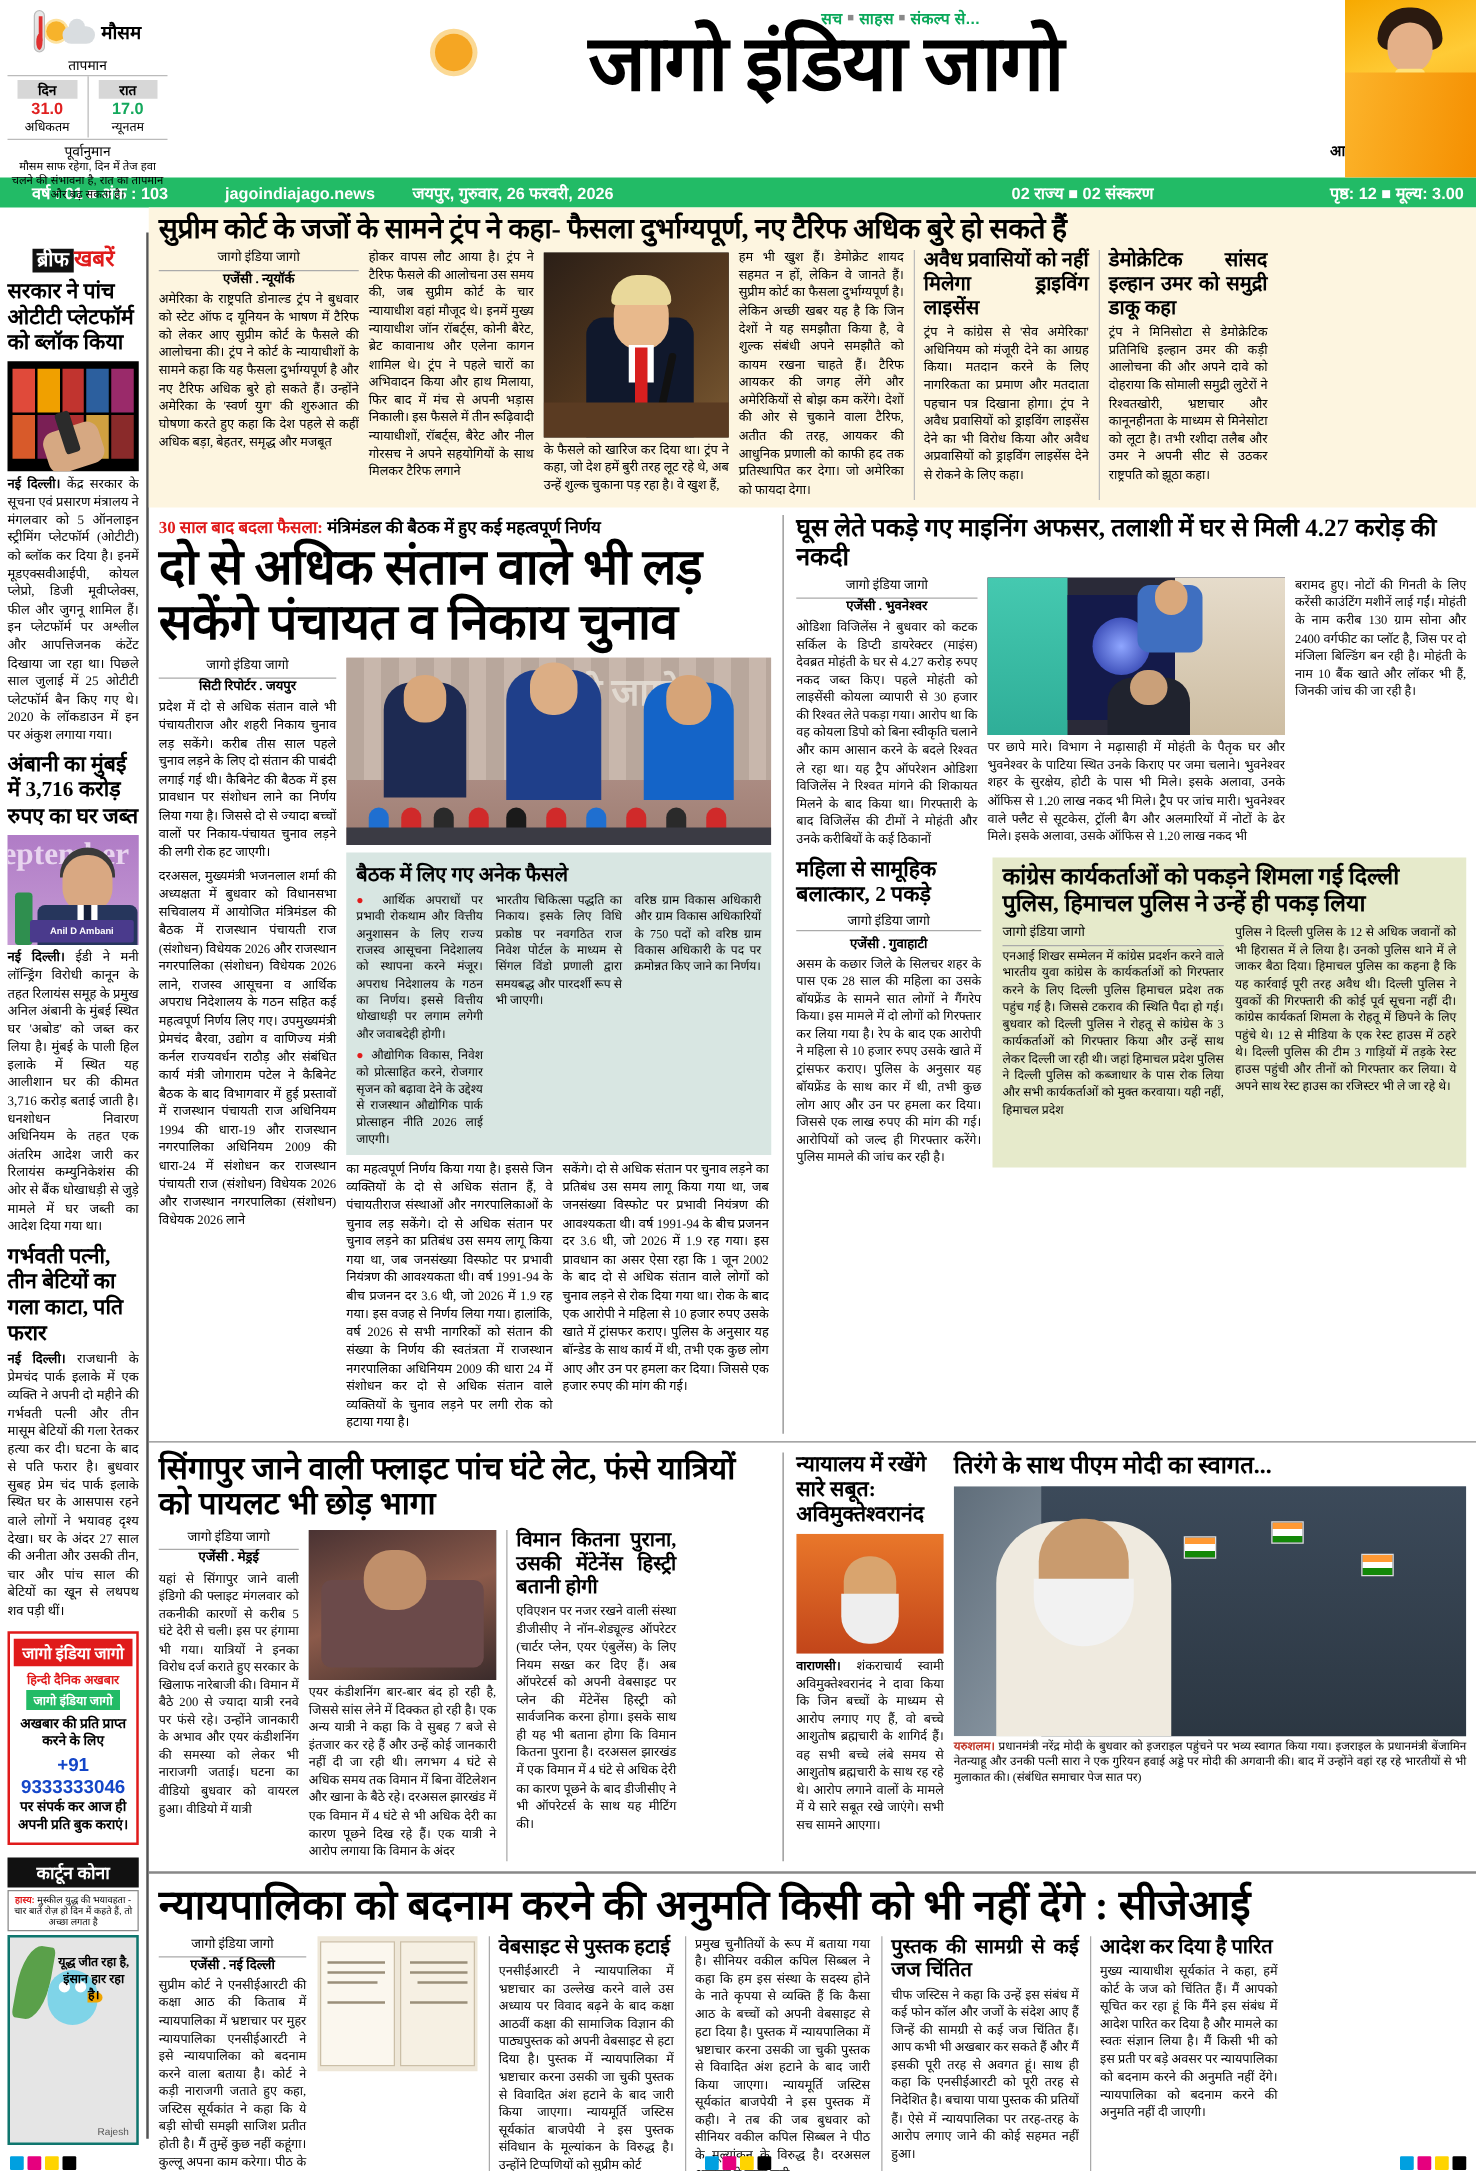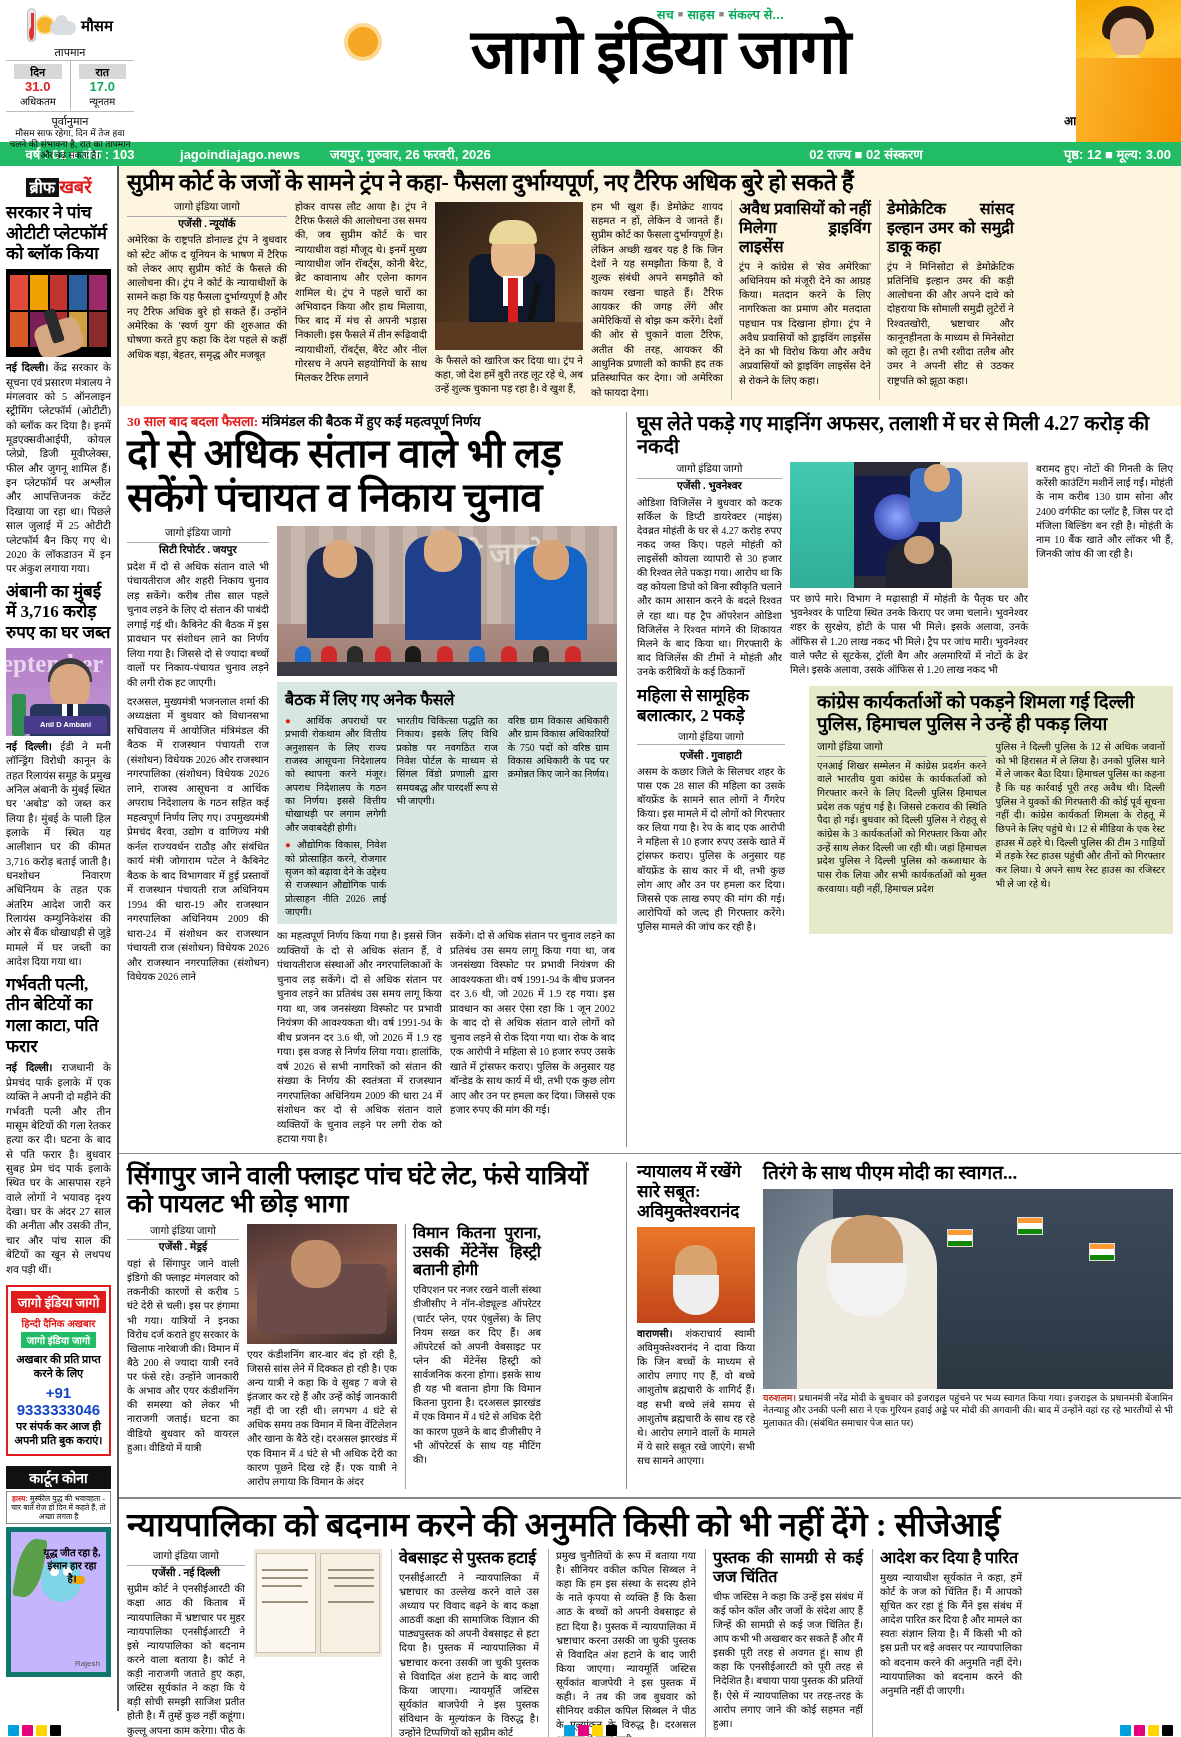--- a/index.html
+++ b/index.html
@@ -56,21 +56,21 @@
   .greenbar { background: #22bb66; color: #fff; font-weight: bold; font-size: 13px;
     display: flex; align-items: center; height: 24px; padding: 0 10px; }
   .gb-l { width: 140px; text-align: center; }
   .gb-url { width: 180px; text-align: center; font-family:"Liberation Sans", sans-serif; }
   .gb-c { flex: 1; text-align: left; }
   .gb-r1 { width: 230px; text-align: center; }
   .gb-r2 { width: 190px; text-align: right; }
 
   
   .body { display: flex; padding: 0; height: 1545px; }
-  .col-left { width: 142px; border-right: 2px solid #555; padding: 4px 6px 0 6px; position: relative;}
+  .col-left { width: 142px; border-right: 2px solid #555; padding: 4px 6px 0 6px; position: relative; margin-top: 20px;}
   .col-main { flex: 1; position: relative; }
 
   
   .brief-head { text-align: center; margin: 4px 0 3px; }
   .brief-head .b1 { background: #111; color: #fff; font-weight: bold; font-size: 16px; padding: 1px 4px; font-family:"Liberation Serif",serif;}
   .brief-head .b2 { color: #e01b1b; font-weight: bold; font-size: 18px; font-family:"Liberation Serif",serif;}
   .brief-h { font-size: 17px; font-weight: bold; line-height: 1.22; font-family:"Liberation Serif", serif; margin: 5px 0 4px;}
   .brief-p { font-size: 10.4px; line-height: 1.38; text-align: justify; font-family:"Liberation Serif",serif;}
   .brief-p b { font-family:"Liberation Serif",serif; }
   .briefimg { width: 100%; height: 88px; margin: 2px 0 4px; position: relative; overflow: hidden; background:#111;}
@@ -96,21 +96,21 @@
   .sb-b { color: #e01b1b; font-weight: bold; font-size: 10px; margin-top: 3px; }
   .sb-c { background: #22bb66; color: #fff; font-weight: bold; font-size: 10px; display:inline-block; padding: 1px 6px; margin: 2px 0;}
   .sb-d { font-size: 11px; font-weight: bold; line-height: 1.25; margin-top: 3px; font-family:"Liberation Serif",serif;}
   .sb-ph { color: #1446c8; font-weight: bold; font-size: 15px; margin: 4px 0 2px; }
   .sb-e { font-size: 11px; font-weight: bold; line-height: 1.25; font-family:"Liberation Serif",serif;}
 
   
   .cartoon-head { background: #111; color: #fff; font-weight: bold; font-size: 14px; text-align: center; padding: 2px; margin-top: 10px; font-family:"Liberation Serif",serif;}
   .cartoon-sub { font-size: 7.5px; text-align: center; line-height: 1.2; border:1px solid #888; padding:2px 1px; margin-top:2px;}
   .cartoon-sub .r{color:#e01b1b;font-weight:bold;}
-  .cartoon-box { border: 5px solid #0f766e; margin-top: 3px; height: 150px; position: relative; background:#c4b5fd; overflow:hidden;}
+  .cartoon-box { border: 2px solid #0f766e; margin-top: 3px; height: 168px; position: relative; background:#e5e5e5; overflow:hidden;}
   .cb-bird{position:absolute;left:30px;top:26px;width:40px;height:44px;border-radius:20px;background:#7fd4e8;}
   .cb-bird:before{content:"";position:absolute;left:9px;top:9px;width:9px;height:9px;border-radius:50%;background:#fff;box-shadow:13px 0 0 #fff;}
   .cb-beak{position:absolute;left:62px;top:44px;width:12px;height:8px;background:#f0a500;border-radius:0 4px 4px 0;}
   .cb-leaf{position:absolute;left:6px;top:6px;width:26px;height:60px;background:#5aa04a;border-radius:60% 10% 60% 10%;transform:rotate(10deg);}
   .cb-txt{position:absolute;right:4px;top:14px;width:60px;font-size:10px;font-weight:bold;line-height:1.3;text-align:center;font-family:"Liberation Serif",serif;}
   .cb-sign{position:absolute;right:6px;bottom:4px;font-size:8px;color:#555;}
 
   
   .topstory { background: #fdf5e0; padding: 4px 8px 6px; }
   .ts-head { font-size: 22.5px; font-weight: bold; line-height: 1.15; font-family:"Liberation Serif", serif; letter-spacing:-.2px;}
@@ -491,21 +491,21 @@
                   <span class="m1f"></span>
                   <span class="m2"></span>
                   <span class="m2f"></span>
                 </div>
                 <div class="b2r-c" style="margin-top:4px">पर छापे मारे। विभाग ने मढ़ासाही में मोहंती के पैतृक घर और भुवनेश्वर के पाटिया स्थित उनके किराए पर जमा चलाने। भुवनेश्वर शहर के सुरक्षेय, होटी के पास भी मिले। इसके अलावा, उनके ऑफिस से 1.20 लाख नकद भी मिले। ट्रैप पर जांच मारी। भुवनेश्वर वाले फ्लैट से सूटकेस, ट्रॉली बैग और अलमारियों में नोटों के ढेर मिले। इसके अलावा, उसके ऑफिस से 1.20 लाख नकद भी</div>
               </div>
               <div class="b2r-c" style="width:140px">बरामद हुए। नोटों की गिनती के लिए करेंसी काउंटिंग मशीनें लाई गईं। मोहंती के नाम करीब 130 ग्राम सोना और 2400 वर्गफीट का प्लॉट है, जिस पर दो मंजिला बिल्डिंग बन रही है। मोहंती के नाम 10 बैंक खाते और लॉकर भी हैं, जिनकी जांच की जा रही है।</div>
             </div>
           </div>
 
-          <div style="display:flex; gap:24px; margin-top:7px">
+          <div style="display:flex; gap:9px; margin-top:7px">
             <div style="width:148px">
               <div class="head2" style="font-size:17px">महिला से सामूहिक बलात्कार, 2 पकड़े</div>
               <div class="byline" style="margin-top:3px">
                 <span class="b1">जागो इंडिया जागो</span>
                 <span class="b2">एजेंसी . गुवाहाटी</span>
               </div>
               <div class="b2r-c">असम के कछार जिले के सिलचर शहर के पास एक 28 साल की महिला का उसके बॉयफ्रेंड के सामने सात लोगों ने गैंगरेप किया। इस मामले में दो लोगों को गिरफ्तार कर लिया गया है। रेप के बाद एक आरोपी ने महिला से 10 हजार रुपए उसके खाते में ट्रांसफर कराए। पुलिस के अनुसार यह बॉयफ्रेंड के साथ कार में थी, तभी कुछ लोग आए और उन पर हमला कर दिया। जिससे एक लाख रुपए की मांग की गई। आरोपियों को जल्द ही गिरफ्तार करेंगे। पुलिस मामले की जांच कर रही है।</div>
             </div>
             <div class="greenbox" style="flex:1;margin-top:0">
               <h4>कांग्रेस कार्यकर्ताओं को पकड़ने शिमला गई दिल्ली पुलिस, हिमाचल पुलिस ने उन्हें ही पकड़ लिया</h4>

